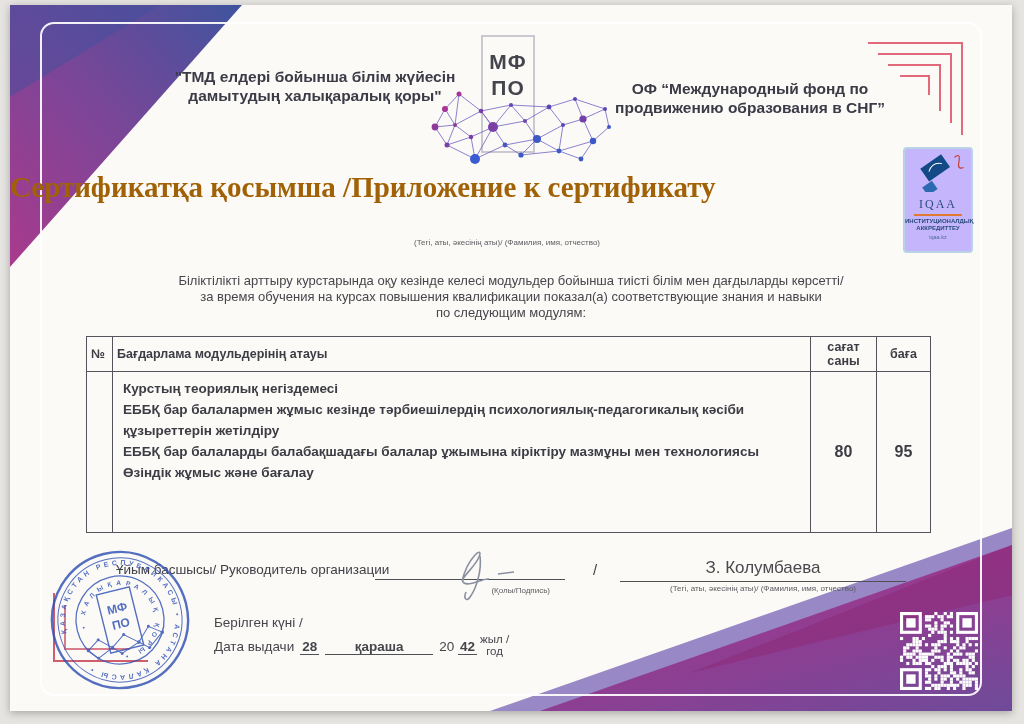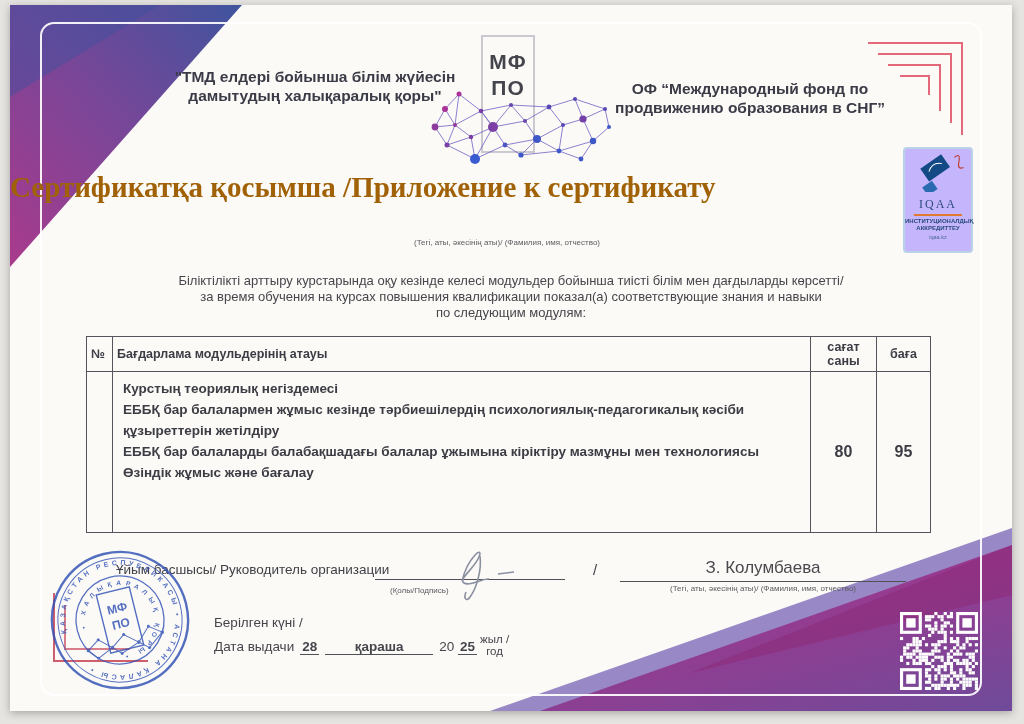--- a/index.html
+++ b/index.html
@@ -57,21 +57,21 @@
   table.modules th{font-size:12.5px;font-weight:bold;color:#3c3c44;padding:3px 4px;height:24px;box-sizing:border-box;}
   th.h-num{text-align:left;}
   th.h-mod{text-align:left;}
   th.h-hours,th.h-grade{text-align:center;font-weight:normal;}
   td.c-mod{vertical-align:top;padding:6px 16px 0 10px;font-weight:bold;font-size:13.5px;line-height:21px;color:#3c3c44;}
   td.c-hours,td.c-grade{text-align:center;vertical-align:middle;font-weight:bold;font-size:16px;color:#3c3c44;}
   
   .sig-role{left:106px;top:557px;font-size:13.5px;color:#3f3f46;z-index:4;}
   .sig-line1{left:365px;top:574px;width:190px;border-bottom:1.5px solid #4f4f56;z-index:4;}
   .sig-scribble{left:430px;top:540px;width:110px;height:58px;z-index:6;}
-  .sig-caption1{left:380px;top:579px;width:160px;text-align:left;z-index:4;}
+  .sig-caption1{left:380px;top:579px;width:160px;text-align:right;z-index:4;}
   .sig-sep{left:583px;top:556px;font-size:15px;z-index:4;color:#3f3f46;}
   .sig-name-wrap{left:610px;top:553px;width:286px;text-align:center;z-index:4;}
   .sig-name{font-size:17px;color:#4a4a4e;padding-bottom:3px;border-bottom:1.5px solid #4f4f56;}
   
   .date-kk{left:204px;top:610px;font-size:13.5px;color:#45454c;z-index:4;text-align:right;}
   .date-line{left:204px;top:630px;font-size:13.5px;color:#45454c;z-index:4;white-space:nowrap;}
   .date-line .v{font-weight:bold;border-bottom:1.5px solid #4f4f56;padding:0 2px;}
   .date-line .month{display:inline-block;width:104px;text-align:center;}
   .date-line .gap{display:inline-block;width:6px;}
   .date-unit{display:inline-block;vertical-align:middle;font-size:11.5px;line-height:12px;
@@ -236,21 +236,21 @@
     </g>
   </svg>
   <div class="abs sig-caption1 caption">(Қолы/Подпись)</div>
   <div class="abs sig-sep">/</div>
   <div class="abs sig-name-wrap">
     <div class="sig-name">З. Колумбаева</div>
     <div class="caption">(Тегі, аты, әкесінің аты)/ (Фамилия, имя, отчество)</div>
   </div>
 
   <div class="abs date-kk">Берілген күні /</div>
-  <div class="abs date-line"><span>Дата выдачи</span><span class="gap"></span><span class="v">28</span><span class="gap"></span><span class="v month">қараша</span><span class="gap"></span><span>20</span> <span class="v">25</span><span class="date-unit"><div>жыл /</div><div>год</div></span></div>
+  <div class="abs date-line"><span>Дата выдачи</span><span class="gap"></span><span class="v">28</span><span class="gap"></span><span class="v month">қараша</span><span class="gap"></span><span>20</span> <span class="v">42</span><span class="date-unit"><div>жыл /</div><div>год</div></span></div>
 
   <svg class="abs stamp" viewBox="0 0 148 148">
     <g transform="translate(74,74) rotate(-14)" style="stroke:var(--stamp-blue,#3050b5)" fill="none">
       <circle r="68" stroke-width="2.4"></circle>
       <circle r="62" stroke-width="1"></circle>
       <circle r="44" stroke-width="1.3"></circle>
       <path id="stampOuter" d="M -55,0 A 55,55 0 1 1 55,0 A 55,55 0 1 1 -55,0" stroke="none"></path>
       <path id="stampInner" d="M -35,0 A 35,35 0 1 1 35,0 A 35,35 0 1 1 -35,0" stroke="none"></path>
       <text font-size="7" font-weight="bold" letter-spacing="3.2" style="fill:var(--stamp-blue,#3050b5)" stroke="none">
         <textPath href="#stampOuter">ҚАЗАҚСТАН РЕСПУБЛИКАСЫ • АСТАНА ҚАЛАСЫ •</textPath>

